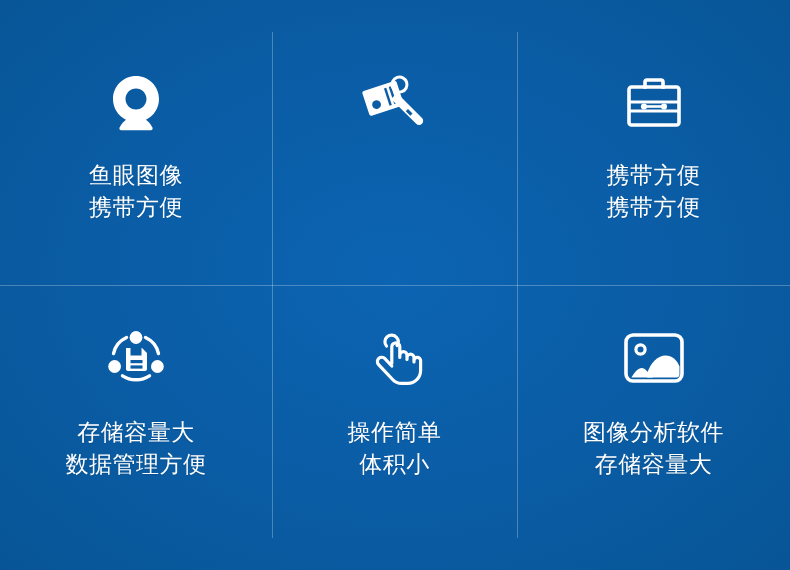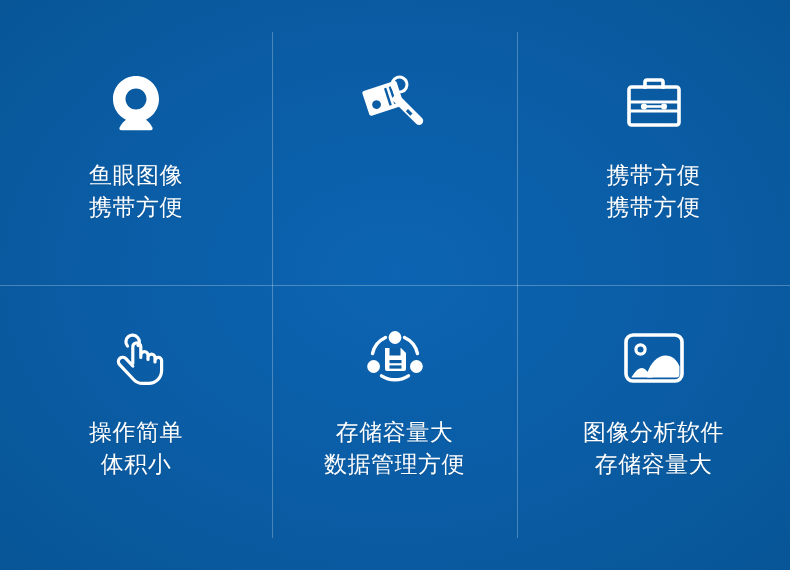--- a/index.html
+++ b/index.html
@@ -151,20 +151,44 @@
 
           <circle cx="20" cy="31.5" r="3.1" fill="#ffffff"></circle>
           <circle cx="40" cy="31.5" r="3.1" fill="#ffffff"></circle>
 
           <line x1="20" y1="31.5" x2="40" y2="31.5" stroke="#ffffff" stroke-width="2.6"></line>
         </svg>
       </div>
       <div class="caption">
         <span class="line">携带方便</span>
         <span class="line">携带方便</span>
+      </div>
+    </div>
+
+    <div class="cell row2">
+      <div class="icon-wrap">
+        <svg width="60" height="58" viewBox="0 0 60 58" aria-hidden="true">
+
+          <path d="M20.5 8.5 C14.0 11.5 9.0 17.4 7.5 24.6" fill="none" stroke="#ffffff" stroke-width="3.4" stroke-linecap="round"></path>
+          <path d="M39.5 8.5 C46.0 11.5 51.0 17.4 52.5 24.6" fill="none" stroke="#ffffff" stroke-width="3.4" stroke-linecap="round"></path>
+          <path d="M16.5 46.8 C20.3 49.3 24.9 50.7 30 50.7 C35.1 50.7 39.7 49.3 43.5 46.8" fill="none" stroke="#ffffff" stroke-width="3.4" stroke-linecap="round"></path>
+
+          <circle cx="30" cy="8.5" r="6.4" fill="#ffffff"></circle>
+          <circle cx="8.6" cy="37.5" r="6.4" fill="#ffffff"></circle>
+          <circle cx="51.4" cy="37.5" r="6.4" fill="#ffffff"></circle>
+
+          <path fill="#ffffff" d="M20 19 L36 19 L41 24 L41 40 C41 41.1 40.1 42 39 42 L22 42 C20.9 42 20 41.1 20 40 Z"></path>
+          <rect x="24.5" y="19" width="11" height="7.5" fill="#0a5ca4"></rect>
+          <rect x="24.5" y="31" width="12" height="3.2" fill="#0a5ca4"></rect>
+          <rect x="24.5" y="36.4" width="12" height="3.2" fill="#0a5ca4"></rect>
+        </svg>
+      </div>
+      <div class="caption">
+        <span class="line">存储容量大</span>
+        <span class="line">数据管理方便</span>
       </div>
     </div>
 
     <div class="cell row2">
       <div class="icon-wrap">
         <svg width="58" height="58" viewBox="0 0 58 58" aria-hidden="true">
 
           <path d="M20.5 17 C18.2 14.4 18.4 10.2 21.2 7.8 C24 5.4 28.2 5.7 30.6 8.5 C32.6 10.8 32.7 14.1 31 16.5" fill="none" stroke="#ffffff" stroke-width="3.2" stroke-linecap="round"></path>
 
           <path fill="none" stroke="#ffffff" stroke-width="3.2" stroke-linejoin="round" stroke-linecap="round" d="M25.8 34.5 L25.8 17.8 C25.8 15.6 27.6 13.8 29.8 13.8 C32 13.8 33.8 15.6 33.8 17.8
@@ -180,44 +204,20 @@
         </svg>
       </div>
       <div class="caption">
         <span class="line">操作简单</span>
         <span class="line">体积小</span>
       </div>
     </div>
 
     <div class="cell row2">
       <div class="icon-wrap">
-        <svg width="60" height="58" viewBox="0 0 60 58" aria-hidden="true">
-
-          <path d="M20.5 8.5 C14.0 11.5 9.0 17.4 7.5 24.6" fill="none" stroke="#ffffff" stroke-width="3.4" stroke-linecap="round"></path>
-          <path d="M39.5 8.5 C46.0 11.5 51.0 17.4 52.5 24.6" fill="none" stroke="#ffffff" stroke-width="3.4" stroke-linecap="round"></path>
-          <path d="M16.5 46.8 C20.3 49.3 24.9 50.7 30 50.7 C35.1 50.7 39.7 49.3 43.5 46.8" fill="none" stroke="#ffffff" stroke-width="3.4" stroke-linecap="round"></path>
-
-          <circle cx="30" cy="8.5" r="6.4" fill="#ffffff"></circle>
-          <circle cx="8.6" cy="37.5" r="6.4" fill="#ffffff"></circle>
-          <circle cx="51.4" cy="37.5" r="6.4" fill="#ffffff"></circle>
-
-          <path fill="#ffffff" d="M20 19 L36 19 L41 24 L41 40 C41 41.1 40.1 42 39 42 L22 42 C20.9 42 20 41.1 20 40 Z"></path>
-          <rect x="24.5" y="19" width="11" height="7.5" fill="#0a5ca4"></rect>
-          <rect x="24.5" y="31" width="12" height="3.2" fill="#0a5ca4"></rect>
-          <rect x="24.5" y="36.4" width="12" height="3.2" fill="#0a5ca4"></rect>
-        </svg>
-      </div>
-      <div class="caption">
-        <span class="line">存储容量大</span>
-        <span class="line">数据管理方便</span>
-      </div>
-    </div>
-
-    <div class="cell row2">
-      <div class="icon-wrap">
         <svg width="62" height="52" viewBox="0 0 62 52" aria-hidden="true">
           <rect x="3" y="3" width="56" height="46" rx="7" ry="7" fill="none" stroke="#ffffff" stroke-width="3.6"></rect>
           <circle cx="17.5" cy="17.5" r="4.6" fill="none" stroke="#ffffff" stroke-width="3.2"></circle>
 
           <path fill="#ffffff" d="M24 41.5 C28 30 35 23.5 42.5 23.5 C49 23.5 54 28 56.5 34.5 L56.5 42.5 C56.5 44.2 55.2 45.5 53.5 45.5 L24 45.5 Z"></path>
 
           <path fill="#ffffff" d="M8.5 45.5 C8.5 45.5 13.5 36 18.5 36 C22 36 24.5 39.5 27 42.5 L30 45.5 Z"></path>
         </svg>
       </div>
       <div class="caption">

